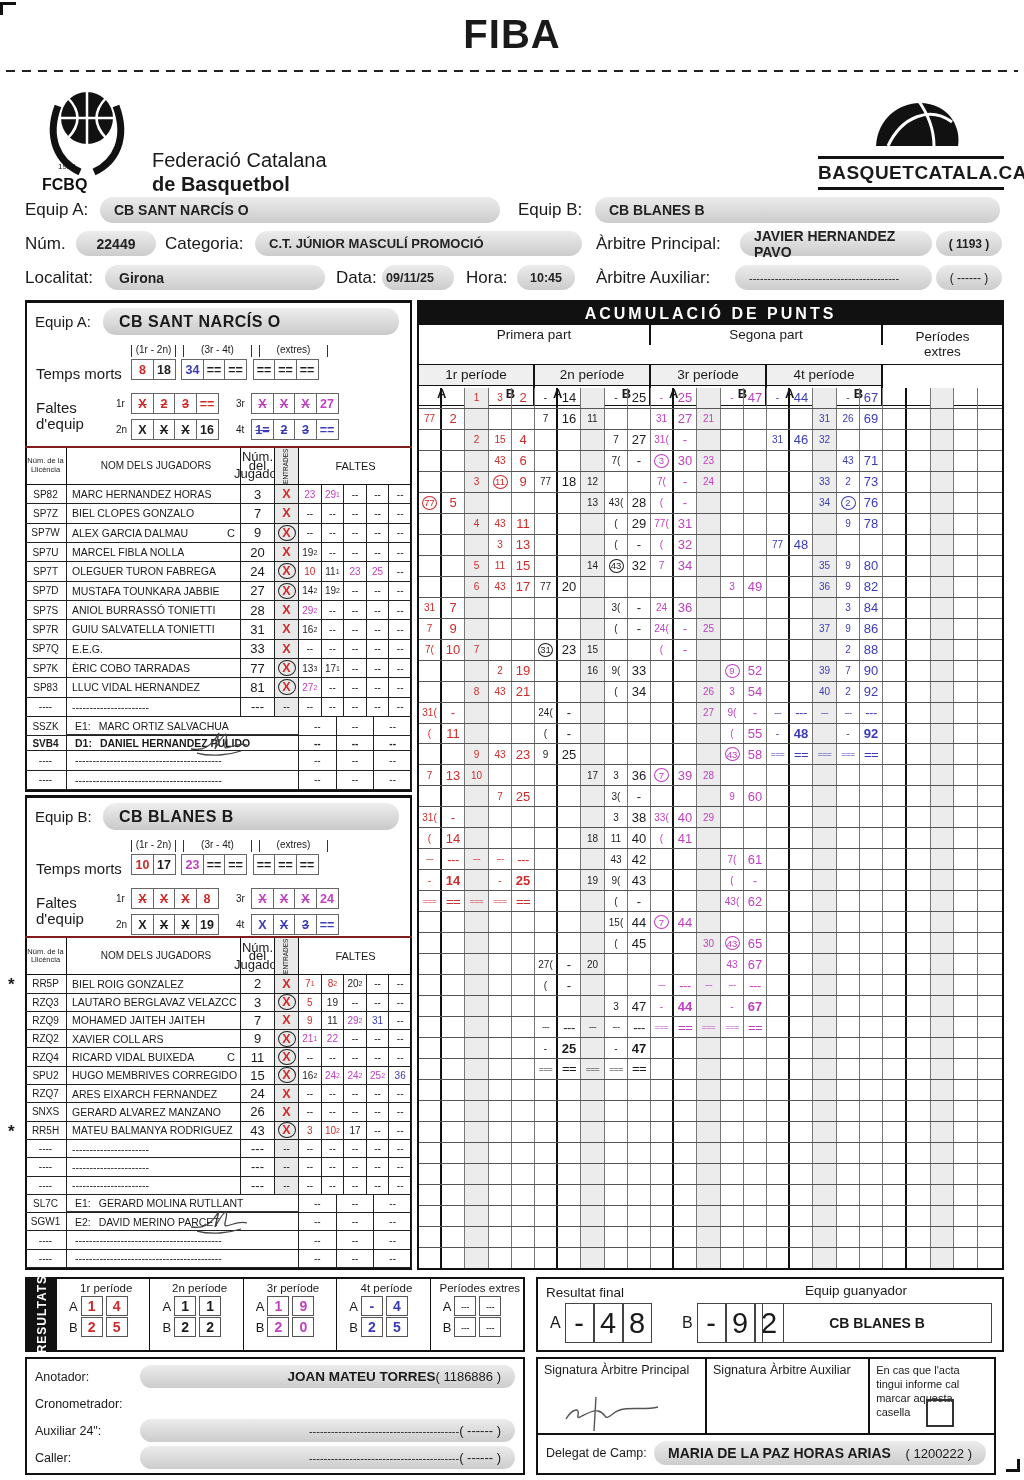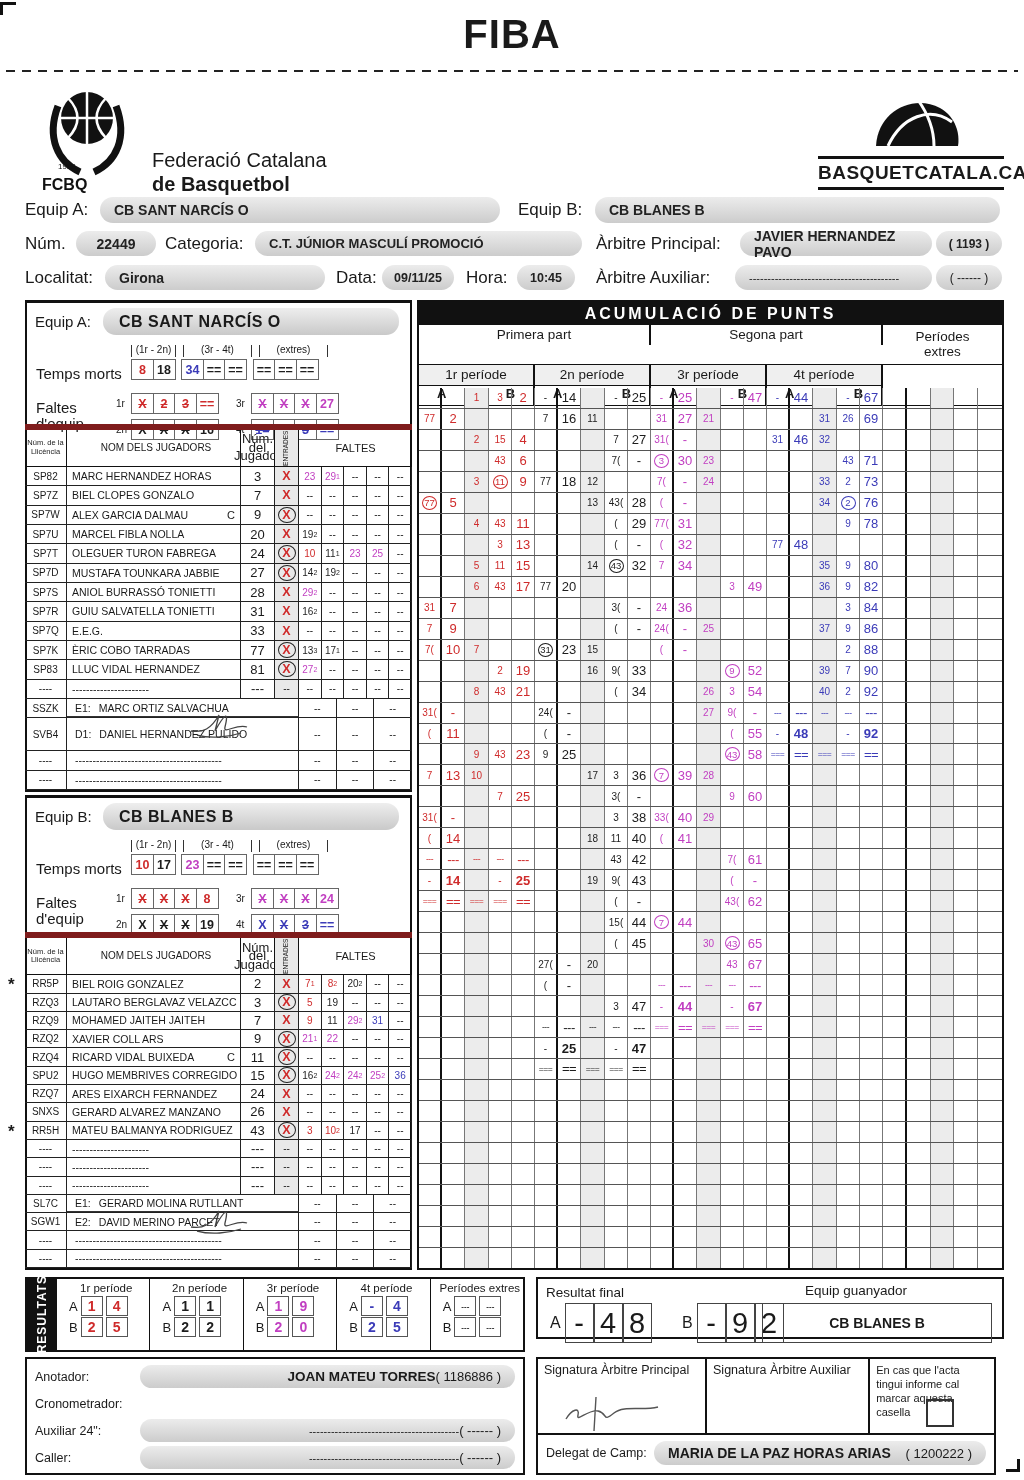--- a/index.html
+++ b/index.html
@@ -24,21 +24,21 @@
 .fld{font-size:14px;font-weight:bold;color:#222}
 
 .panel{position:absolute;border:2px solid #111;border-top-width:3px;background:#fff}
 .teamhead{position:absolute;left:8px;top:10px;font-size:15px}
 .teampill{position:absolute;left:76px;top:5px;width:296px;height:27px;border-radius:13px;background:linear-gradient(#eee,#c9c9c9);display:flex;align-items:center;padding-left:16px;font-size:16px;font-weight:bold;letter-spacing:.5px}
 .tmlab{position:absolute;left:9px;font-size:15px}
 .grouplab{position:absolute;font-size:10px;border-left:1px solid #333;border-right:1px solid #333;text-align:center;height:12px;line-height:10px}
 .boxrow{position:absolute;display:flex}
 .fbox{width:23px;height:21px;border:1.5px solid #666;margin-right:-1.5px;background:#fff;display:flex;align-items:center;justify-content:center;font-size:12.5px;font-weight:bold}
 .felab{font-size:10px;position:absolute}
-.ptable{position:absolute;left:-2px;right:-2px;bottom:0;border-top:6px solid #7f1d1d}
+.ptable{position:absolute;left:-2px;right:-2px;bottom:0;border-top:2px solid #7f1d1d}
 .phead{display:flex;border-bottom:1.5px solid #111;height:37px}
 .phc{border-right:1px solid #111;display:flex;align-items:center;justify-content:center;text-align:center;font-size:7.5px;line-height:8.5px}
 .prow{display:flex;border-bottom:1px solid #222}
 .pc{border-right:1px solid #222;display:flex;align-items:center;font-size:10px;overflow:hidden}
 .c-llic{width:42px;justify-content:center}
 .c-nom{width:174px;padding-left:5px;font-size:10.5px;position:relative}
 .c-num{width:34px;justify-content:center;font-size:13px}
 .c-ent{width:24px;justify-content:center;background:#e9e9e9}
 .c-fal{width:22.6px;justify-content:center}
 .c-fal3{width:37.66px;justify-content:center}
@@ -71,21 +71,21 @@
 .scsm{font-size:8.5px;letter-spacing:-.5px}
 
 #res-box{left:25px;top:1277px;width:500px;height:75px;border:2.5px solid #111;display:flex}
 #res-lab{width:30px;background:#111;color:#fff;display:flex;align-items:center;justify-content:center}
 #res-lab span{transform:rotate(180deg);writing-mode:vertical-rl;font-size:12px;font-weight:bold;letter-spacing:1px}
 .res-grp{flex:1;border-right:1.5px solid #111;padding:3px 0 0 6px;position:relative}
 .res-grp:last-child{border-right:none}
 .res-grp .t{font-size:11.5px;text-align:center;display:block;margin-bottom:2px}
 .res-line{display:flex;align-items:center;margin:1px 0 0 6px;font-size:13px}
 .res-line .bx{width:22px;height:20px;border:1px solid #555;margin-left:3px;display:flex;align-items:center;justify-content:center;font-size:14px;font-weight:bold}
-#final-box{left:536px;top:1277px;width:468px;height:62px;border:2.5px solid #111;padding:4px 8px}
+#final-box{left:536px;top:1277px;width:468px;height:75px;border:2.5px solid #111;padding:4px 8px}
 #final-box .t{font-size:13.5px}
 .big-digits{display:flex;align-items:center}
 .big-digits .lab{font-size:16px;margin:0 4px}
 .bdg{width:29px;height:40px;border:1.5px solid #444;display:flex;align-items:center;justify-content:center;font-size:29px}
 #guany-box{position:absolute;right:10px;top:24px;width:230px;height:40px;border:1.5px solid #444;display:flex;align-items:center;justify-content:center;font-size:14px;font-weight:bold}
 #guany-lab{position:absolute;right:95px;top:4px;font-size:13.5px}
 #off-box{left:25px;top:1357px;width:500px;height:118px;border:2.5px solid #111;padding:4px 8px 0 8px}
 .off-row{display:flex;align-items:center;height:27px}
 .off-row .l{width:105px;font-size:12.5px}
 .off-row .pill{flex:1;height:23px;font-size:13.5px;font-weight:bold;justify-content:flex-end}
@@ -157,21 +157,21 @@
   </div>
 <div class="abs pill" style="left:936px;top:231px;width:66px;height:25px;justify-content:center;padding:0 4px">
     <span class="fld" style="font-size:12px">( 1193   )</span>
   </div>
 
 <div class="abs fldlab" style="left:25px;top:268px">Localitat:</div>
 <div class="abs pill" style="left:105px;top:265px;width:220px;height:25px">
     <span class="fld">Girona</span>
   </div>
 <div class="abs fldlab" style="left:336px;top:268px">Data:</div>
-<div class="abs pill" style="left:382px;top:265px;width:72px;height:25px;justify-content:center;padding:0 4px">
+<div class="abs pill" style="left:382px;top:265px;width:72px;height:25px;justify-content:flex-start;padding:0 4px">
     <span class="fld" style="font-size:12.5px">09/11/25</span>
   </div>
 <div class="abs fldlab" style="left:466px;top:268px">Hora:</div>
 <div class="abs pill" style="left:517px;top:265px;width:58px;height:25px;justify-content:center;padding:0 4px">
     <span class="fld" style="font-size:12.5px">10:45</span>
   </div>
 <div class="abs fldlab" style="left:596px;top:268px">Àrbitre Auxiliar:</div>
 <div class="abs pill" style="left:735px;top:265px;width:197px;height:25px">
     <span style="font-size:11px">-----------------------------------------</span>
   </div>
@@ -410,21 +410,21 @@
           <span style="margin-right: 8px;">E1:</span>
           <span>MARC ORTIZ SALVACHUA</span>
         </div>
         <svg width="70" height="36" viewBox="0 0 70 36" class="sig" style="left: 160px; top: 4px; z-index: 3;">
           <path d="M6,28 C18,30 26,26 34,12 L30,28 C40,10 44,8 40,24 C38,32 52,20 62,24 M12,32 C26,36 44,34 56,30" stroke="#444" stroke-width="1.3" fill="none"></path>
         </svg>
         <div class="pc c-fal3 k">--</div>
         <div class="pc c-fal3 k">--</div>
         <div class="pc c-fal3 k">--</div>
       </div>
-      <div class="prow" style="height: 33px; position: relative;">
+      <div class="prow" style="height: 15px; position: relative; font-weight: bold;">
         <div class="pc c-llic">SVB4</div>
         <div class="pc" style="width: 232px; padding-left: 8px; font-size: 10.5px;">
           <span style="margin-right: 8px;">D1:</span>
           <span>DANIEL HERNANDEZ PULIDO</span>
         </div>
         <div class="pc c-fal3 k">--</div>
         <div class="pc c-fal3 k">--</div>
         <div class="pc c-fal3 k">--</div>
       </div>
       <div class="prow" style="height: 19.35px; position: relative;">

